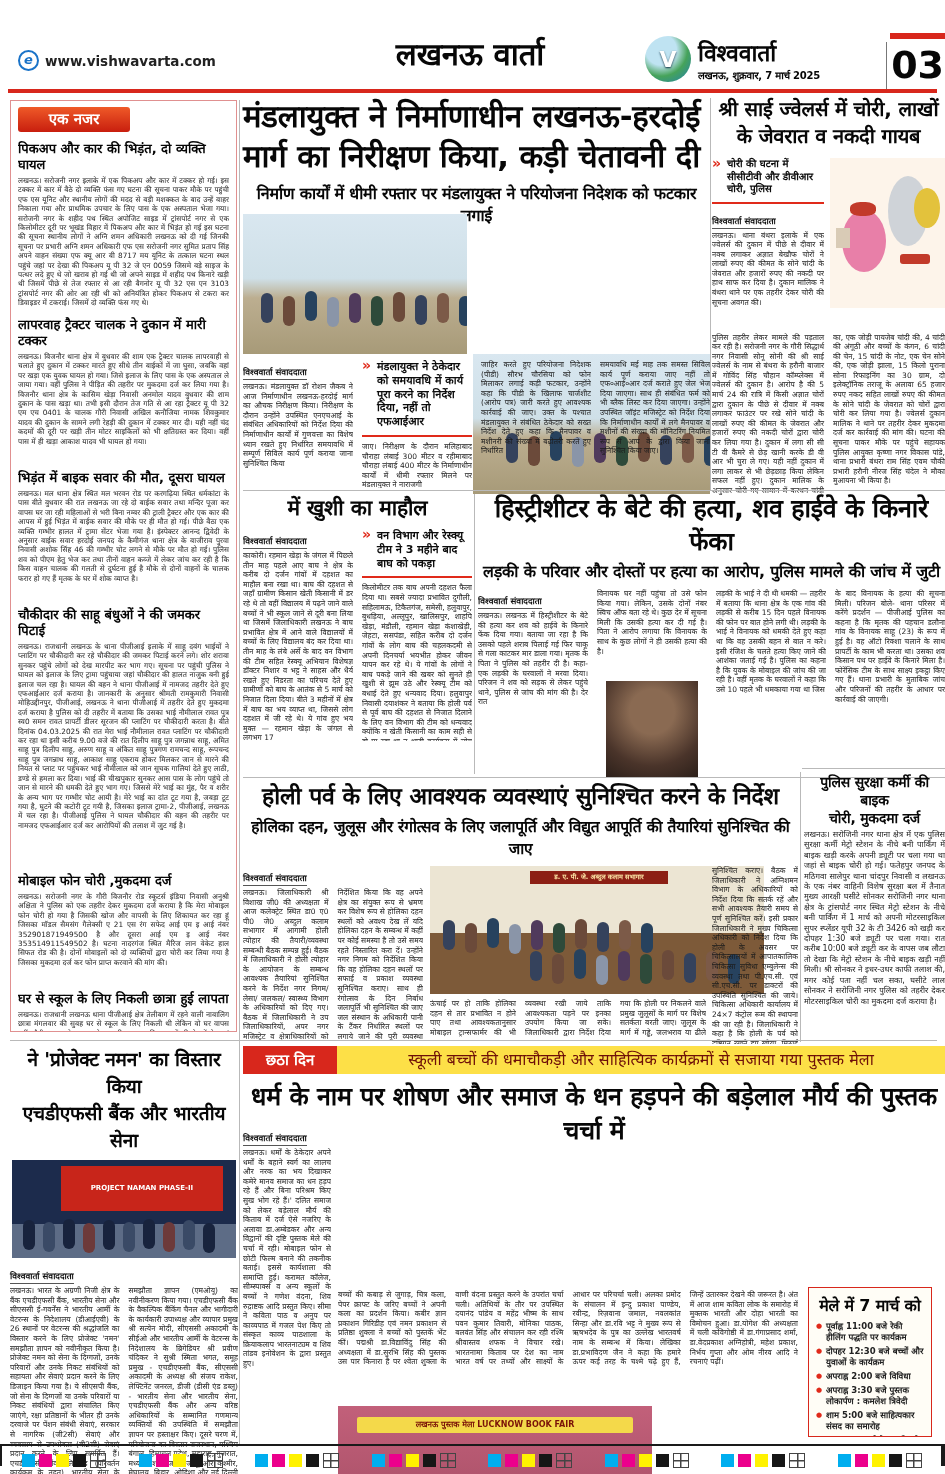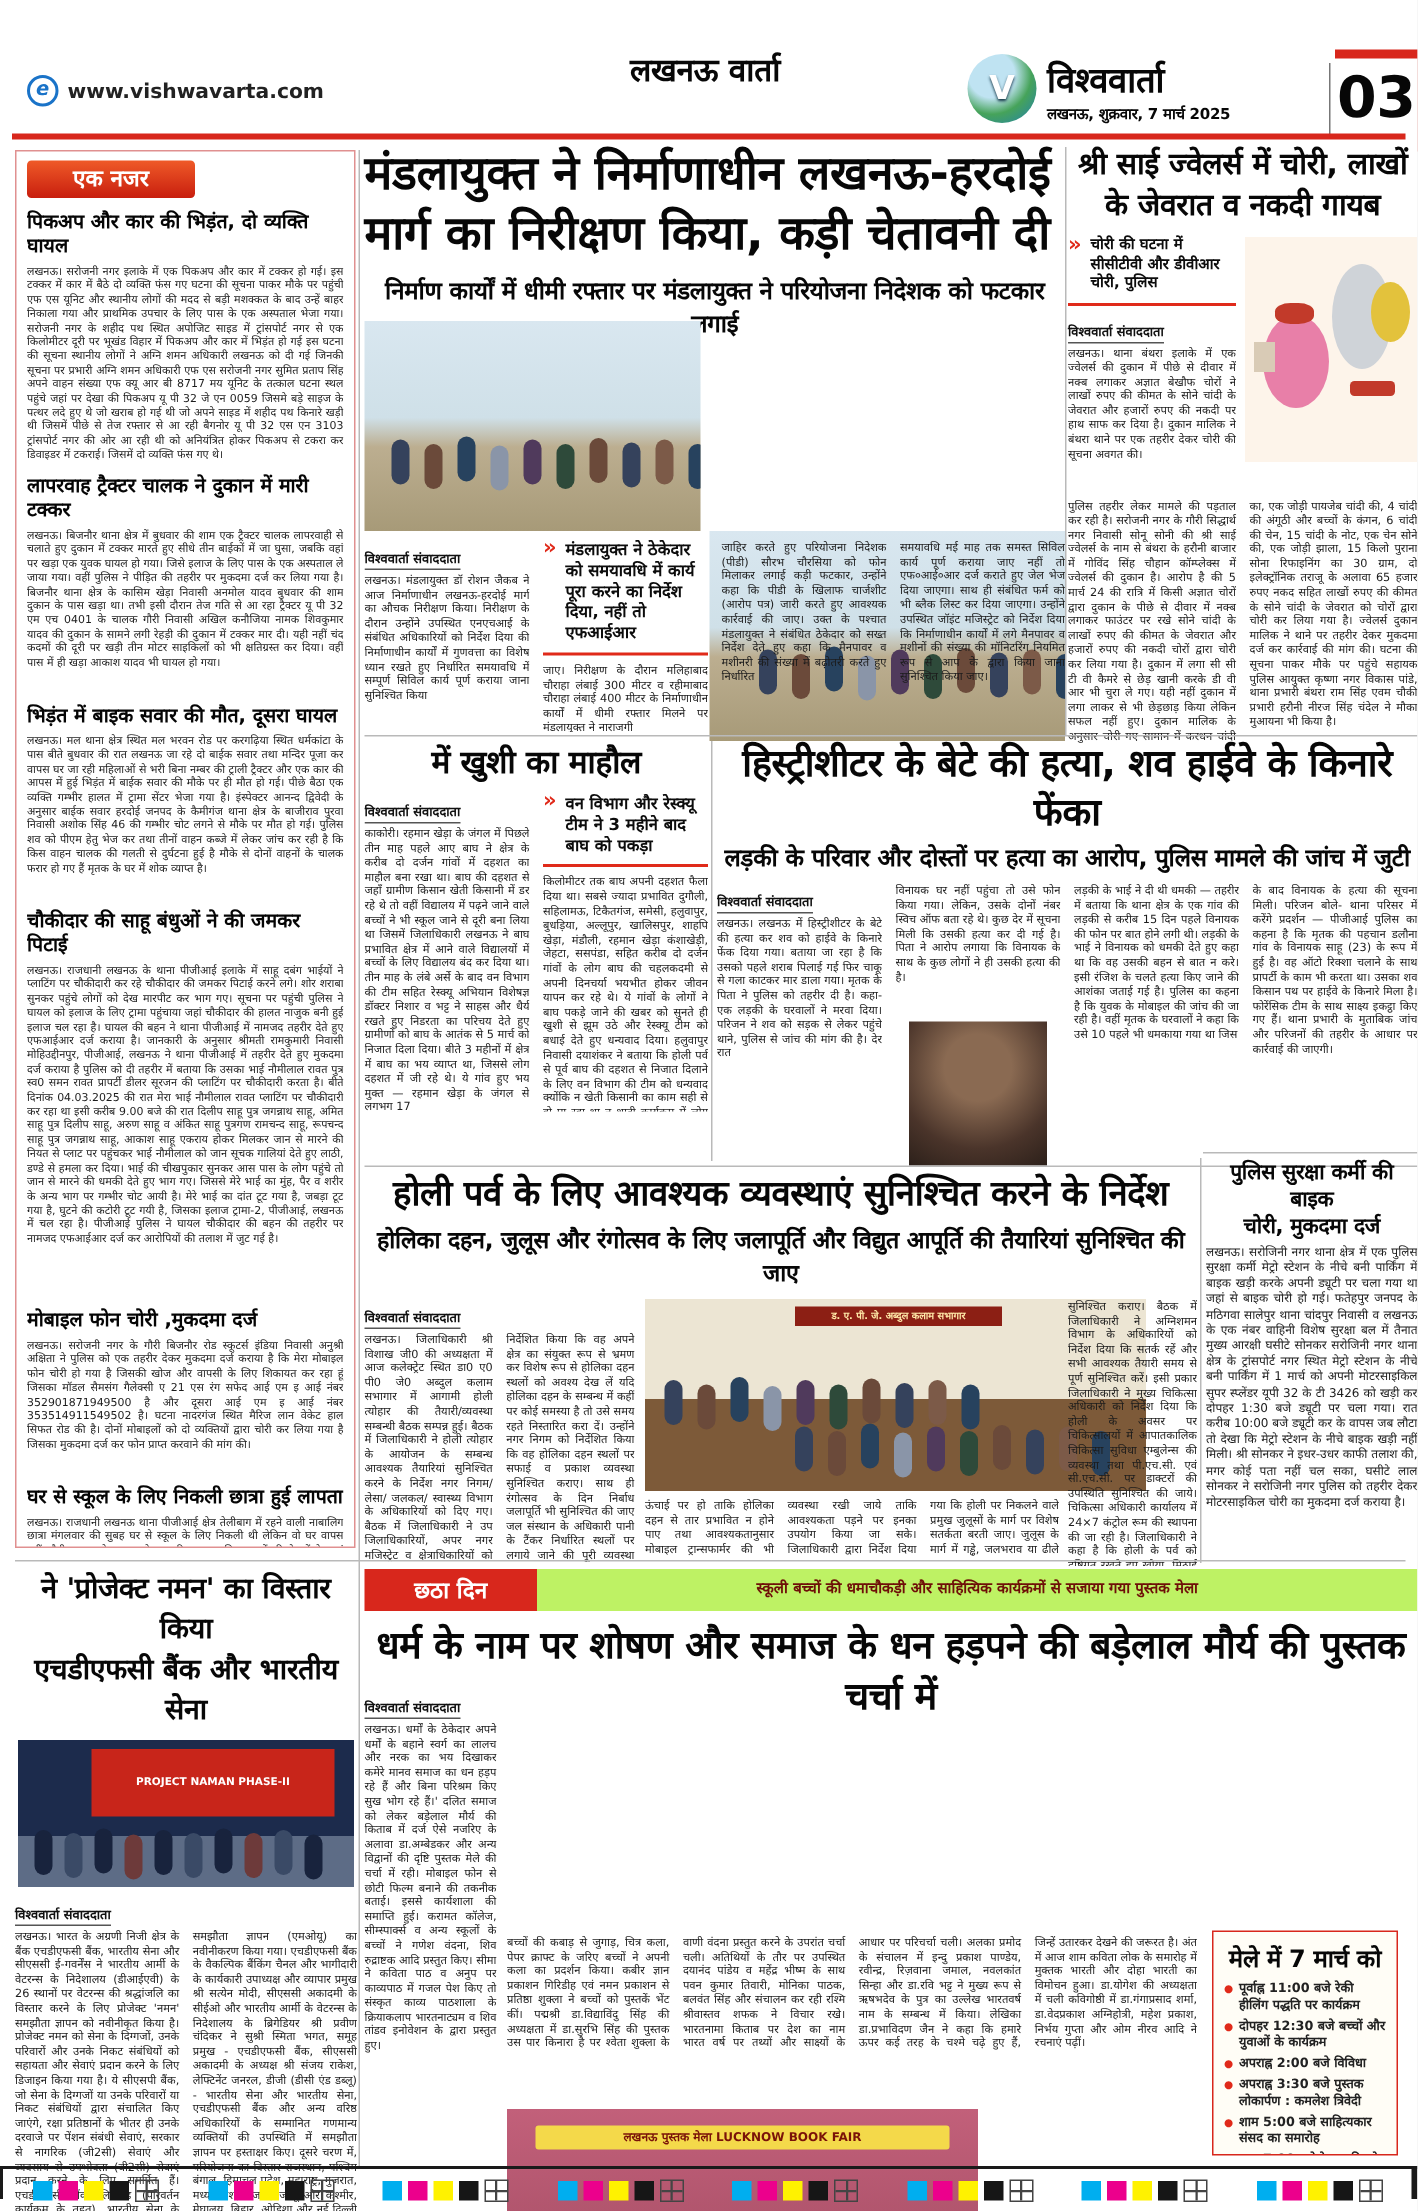--- a/index.html
+++ b/index.html
@@ -38,21 +38,21 @@
 </head>
 <body>
 
 <div id="page">
 
   <div class="abs" style="left:18px;top:50px;display:flex;align-items:center;gap:6px">
     <span style="width:17px;height:17px;border:2px solid #1a73c8;border-radius:50%;color:#1a73c8;font-weight:700;font-style:italic;font-size:13px;line-height:15px;text-align:center;display:inline-block">e</span>
     <span style="font-weight:700;font-size:13.5px;color:#222">www.vishwavarta.com</span>
   </div>
 
-  <div class="abs hl ctr" style="left:300px;top:32px;width:340px;font-size:21px">लखनऊ वार्ता</div>
+  <div class="abs hl ctr" style="left:300px;top:32px;width:340px;font-size:31px">लखनऊ वार्ता</div>
 
   <div class="abs" style="left:645px;top:36px;width:46px;height:46px;border-radius:50%;background:radial-gradient(circle at 35% 30%,#bfe3f2 0 35%,#46a35a 60%,#1f7fb5 100%);display:flex;align-items:center;justify-content:center">
     <span style="color:#fff;font-weight:700;font-size:22px;text-shadow:0 1px 2px #134">V</span>
   </div>
   <div class="abs hl" style="left:698px;top:36px;font-size:23px">विश्ववार्ता</div>
   <div class="abs hl" style="left:698px;top:68px;font-size:10px">लखनऊ,  शुक्रवार, 7 मार्च 2025</div>
 
   <div class="abs" style="left:886px;top:42px;width:1px;height:48px;background:#777"></div>
   <div class="abs" style="left:890px;top:33px;width:55px;height:62px;border-top:6px solid #d8271c;border-right:6px solid #d8271c">
     <div class="hl" style="font-size:38px;line-height:52px;text-align:center">03</div>
@@ -209,22 +209,22 @@
       <span style="position:absolute;left:22%;top:6px;width:56%;background:#c8251a;color:#fff;font-weight:700;font-size:7px;line-height:9px;text-align:center;padding:18px">PROJECT NAMAN PHASE-II</span>
       <span class="people" style="bottom:8%;left:5%;background:#18233d;box-shadow:20px 2px 0 #3a4a66,40px -1px 0 #18233d,60px 3px 0 #6d3a3a,80px 0 0 #18233d,100px 2px 0 #3a4a66,120px -1px 0 #18233d,140px 2px 0 #6d3a3a,160px 0 0 #3a4a66,180px 3px 0 #18233d"></span>
     </div>
     <div style="margin-top:6px">
       <span class="byline">विश्ववार्ता संवाददाता</span>
       <div class="bt c2" style="height:218px">लखनऊ। भारत के अग्रणी निजी क्षेत्र के बैंक एचडीएफसी बैंक, भारतीय सेना और सीएससी ई-गवर्नेंस ने भारतीय आर्मी के वेटरन्स के निदेशालय (डीआईएवी) के 26 स्थानों पर वेटरन्स की श्रद्धांजलि का विस्तार करने के लिए प्रोजेक्ट 'नमन' समझौता ज्ञापन को नवीनीकृत किया है। प्रोजेक्ट नमन को सेना के दिग्गजों, उनके परिवारों और उनके निकट संबंधियों को सहायता और सेवाएं प्रदान करने के लिए डिजाइन किया गया है। ये सीएसपी बैंक, जो सेना के दिग्गजों या उनके परिवारों या निकट संबंधियों द्वारा संचालित किए जाएंगे, रक्षा प्रतिष्ठानों के भीतर ही उनके दरवाजे पर पेंशन संबंधी सेवाएं, सरकार से नागरिक (जी2सी) सेवाएं और व्यवसाय से उपभोक्ता (बी2सी) सेवाएं प्रदान करने के लिए समर्पित हैं। एचडीएफसी बैंक लिमिटेड (परिवर्तन कार्यक्रम के तहत), भारतीय सेना के दिग्गजों के निदेशालय (डीआईएवी) और सीएससी अकादमी के बीच एक त्रिपक्षीय समझौता ज्ञापन (एमओयू) का नवीनीकरण किया गया। एचडीएफसी बैंक के वैकल्पिक बैंकिंग चैनल और भागीदारी के कार्यकारी उपाध्यक्ष और व्यापार प्रमुख श्री सत्येन मोदी, सीएससी अकादमी के सीईओ और भारतीय आर्मी के वेटरन्स के निदेशालय के ब्रिगेडियर श्री प्रवीण चंदिकर ने सुश्री स्मिता भगत, समूह प्रमुख - एचडीएफसी बैंक, सीएससी अकादमी के अध्यक्ष श्री संजय राकेश, लेफ्टिनेंट जनरल, डीजी (डीसी एंड डब्लू) - भारतीय सेना और भारतीय सेना, एचडीएफसी बैंक और अन्य वरिष्ठ अधिकारियों के सम्मानित गणमान्य व्यक्तियों की उपस्थिति में समझौता ज्ञापन पर हस्ताक्षर किए। दूसरे चरण में, परियोजना का विस्तार राजस्थान, पश्चिम बंगाल, हिमाचल प्रदेश, महाराष्ट्र, गुजरात, मध्य प्रदेश, पंजाब, जम्मू और कश्मीर, मेघालय, बिहार, ओडिशा और नई दिल्ली में 26 डीआईएवी स्थानों तक किया जाएगा।</div>
     </div>
   </div>
 
   <div class="abs" style="left:243px;top:1046px;width:702px;height:28px;display:flex">
-    <div style="width:115px;background:#d8271c;color:#fff;font-weight:700;font-size:15px;line-height:28px;text-align:center">छठा दिन</div>
-    <div style="flex:1;background:#bef264;color:#6e0f08;font-weight:700;font-size:10px;line-height:28px;text-align:center;overflow:hidden">स्कूली बच्चों की धमाचौकड़ी और साहित्यिक कार्यक्रमों से सजाया गया पुस्तक मेला</div>
+    <div style="width:94px;background:#d8271c;color:#fff;font-weight:700;font-size:15px;line-height:28px;text-align:center">छठा दिन</div>
+    <div style="flex:1;background:#fde047;color:#6e0f08;font-weight:400;font-size:16px;line-height:28px;text-align:center;overflow:hidden">स्कूली बच्चों की धमाचौकड़ी और साहित्यिक कार्यक्रमों से सजाया गया पुस्तक मेला</div>
   </div>
 
   <div class="abs hl ctr" style="left:243px;top:1080px;width:702px;font-size:25px;line-height:34px">धर्म के नाम पर शोषण और समाज के धन हड़पने की बड़ेलाल मौर्य की पुस्तक चर्चा में</div>
 
   <div class="abs" style="left:243px;top:1126px;width:88px;height:334px">
     <span class="byline">विश्ववार्ता संवाददाता</span>
     <div class="bt" style="height:316px">लखनऊ। धर्मों के ठेकेदार अपने धर्मों के बहाने स्वर्ग का लालच और नरक का भय दिखाकर कमेरे मानव समाज का धन हड़प रहे हैं और बिना परिश्रम किए सुख भोग रहे हैं।' दलित समाज को लेकर बड़ेलाल मौर्य की किताब में दर्ज ऐसे नजरिए के अलावा डा.अम्बेडकर और अन्य विद्वानों की दृष्टि पुस्तक मेले की चर्चा में रही। मोबाइल फोन से छोटी फिल्म बनाने की तकनीक बताई। इससे कार्यशाला की समाप्ति हुई। करामत कॉलेज, सीम्स्पार्क्स व अन्य स्कूलों के बच्चों ने गणेश वंदना, शिव रुद्राष्टक आदि प्रस्तुत किए। सीमा ने कविता पाठ व अनुप पर काव्यपाठ में गजल पेश किए तो संस्कृत काव्य पाठशाला के क्रियाकलाप भारतनाट्यम व शिव तांडव इनोवेशन के द्वारा प्रस्तुत हुए।</div>
   </div>
 
   <div class="abs" style="left:338px;top:1126px;width:314px;height:156px;background:linear-gradient(#c2607a,#9c485e);position:relative;overflow:hidden">

